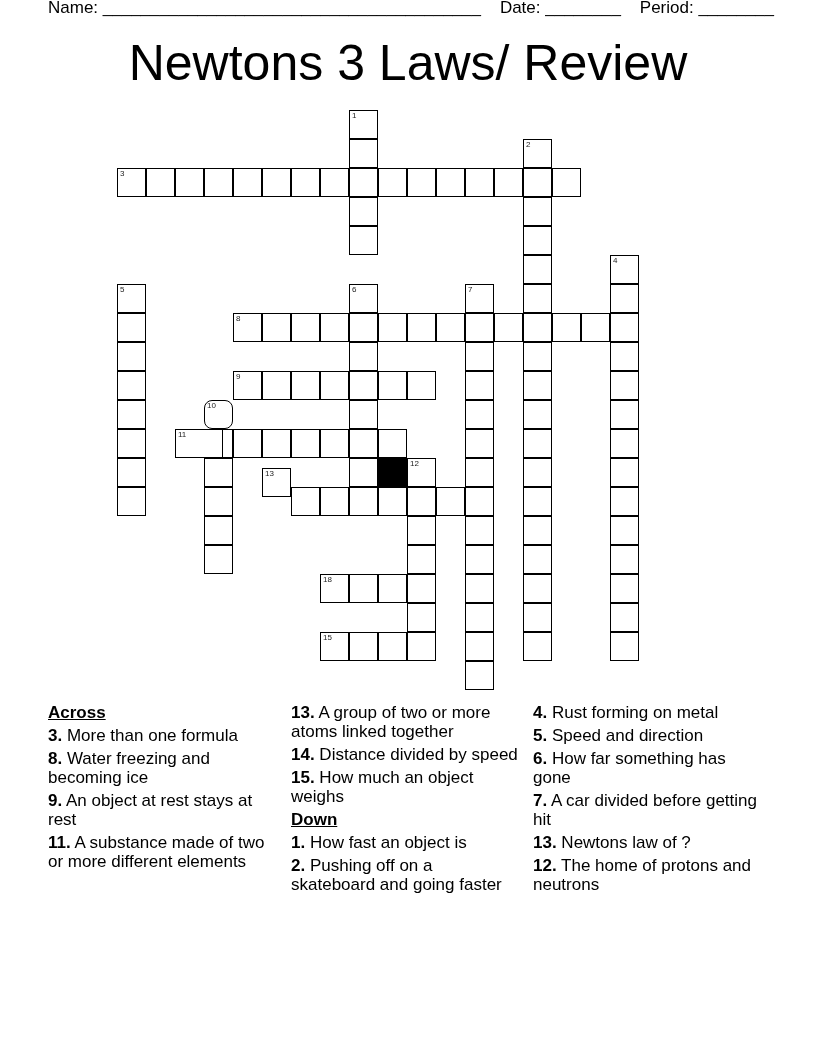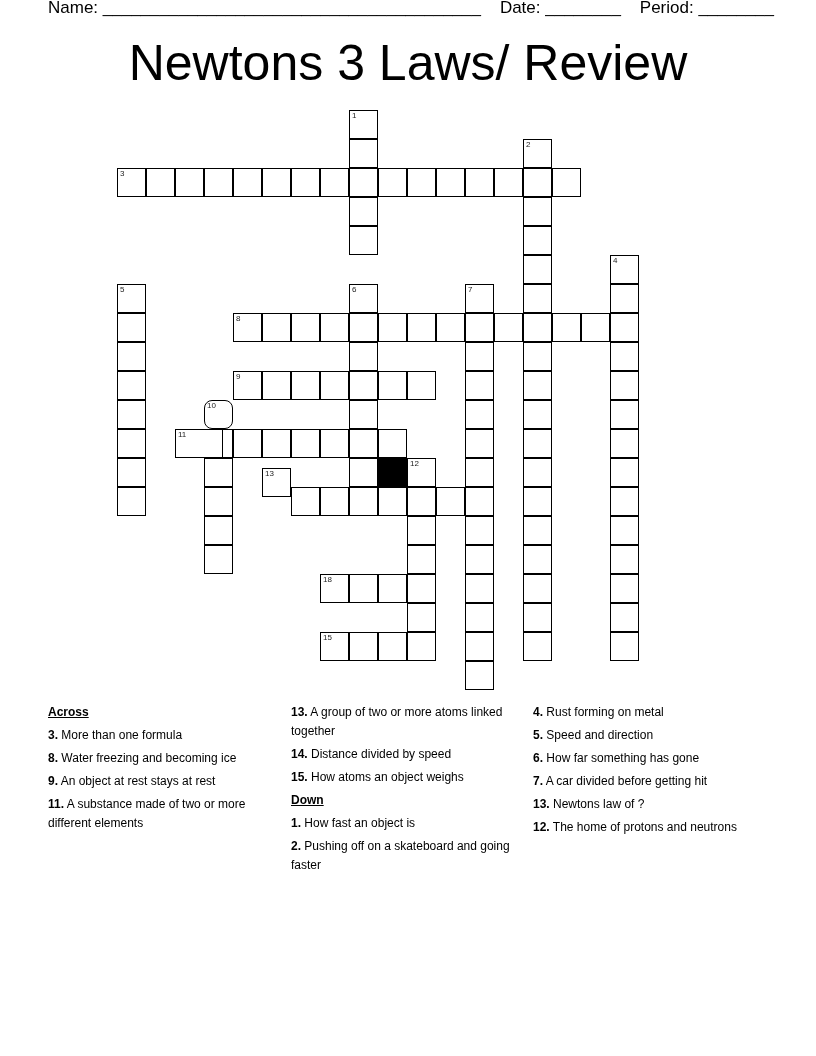--- a/index.html
+++ b/index.html
@@ -8,21 +8,21 @@
   .header-line { position: absolute; top: -2px; left: 48px; font-size: 17px; white-space: nowrap; }
   .header-line span { margin-right: 0; }
   .title { position: absolute; top: 34px; left: 0; width: 816px; text-align: center;
            font-size: 50px; font-weight: normal; letter-spacing: 0px; }
   .grid { position: absolute; left: 0; top: 0; width: 816px; height: 700px; }
   .cell { position: absolute; width: 29px; height: 29px; box-sizing: border-box;
           border: 1.5px solid #000; background: #fff; }
   .cell.black { background: #000; }
   .cell .num { position: absolute; top: 1px; left: 2px; font-size: 8px; line-height: 8px;
                font-family: "Liberation Sans", sans-serif; color: #222; }
-  .clues { position: absolute; top: 703px; font-size: 12px; line-height: 19px; }
+  .clues { position: absolute; top: 703px; font-size: 17px; line-height: 19px; }
   .clues .heading { font-weight: bold; text-decoration: underline; margin-bottom: 4px; display: block; }
   .clue { margin-bottom: 4px; }
   .clue b { font-weight: bold; }
   .col1 { left: 48px; width: 230px; }
   .col2 { left: 291px; width: 230px; }
   .col3 { left: 533px; width: 230px; }
 </style>
 </head>
 <body>
 
@@ -199,21 +199,21 @@
   <span class="heading">Across</span>
   <div class="clue"><b>3.</b><span> More than one formula</span></div>
   <div class="clue"><b>8.</b><span> Water freezing and becoming ice</span></div>
   <div class="clue"><b>9.</b><span> An object at rest stays at rest</span></div>
   <div class="clue"><b>11.</b><span> A substance made of two or more different elements</span></div>
 </div>
 
 <div class="clues col2">
   <div class="clue"><b>13.</b><span> A group of two or more atoms linked together</span></div>
   <div class="clue"><b>14.</b><span> Distance divided by speed</span></div>
-  <div class="clue"><b>15.</b><span> How atoms an object weighs</span></div>
+  <div class="clue"><b>15.</b><span> How much an object weighs</span></div>
   <span class="heading">Down</span>
   <div class="clue"><b>1.</b><span> How fast an object is</span></div>
   <div class="clue"><b>2.</b><span> Pushing off on a skateboard and going faster</span></div>
 </div>
 
 <div class="clues col3">
   <div class="clue"><b>4.</b><span> Rust forming on metal</span></div>
   <div class="clue"><b>5.</b><span> Speed and direction</span></div>
   <div class="clue"><b>6.</b><span> How far something has gone</span></div>
   <div class="clue"><b>7.</b><span> A car divided before getting hit</span></div>

